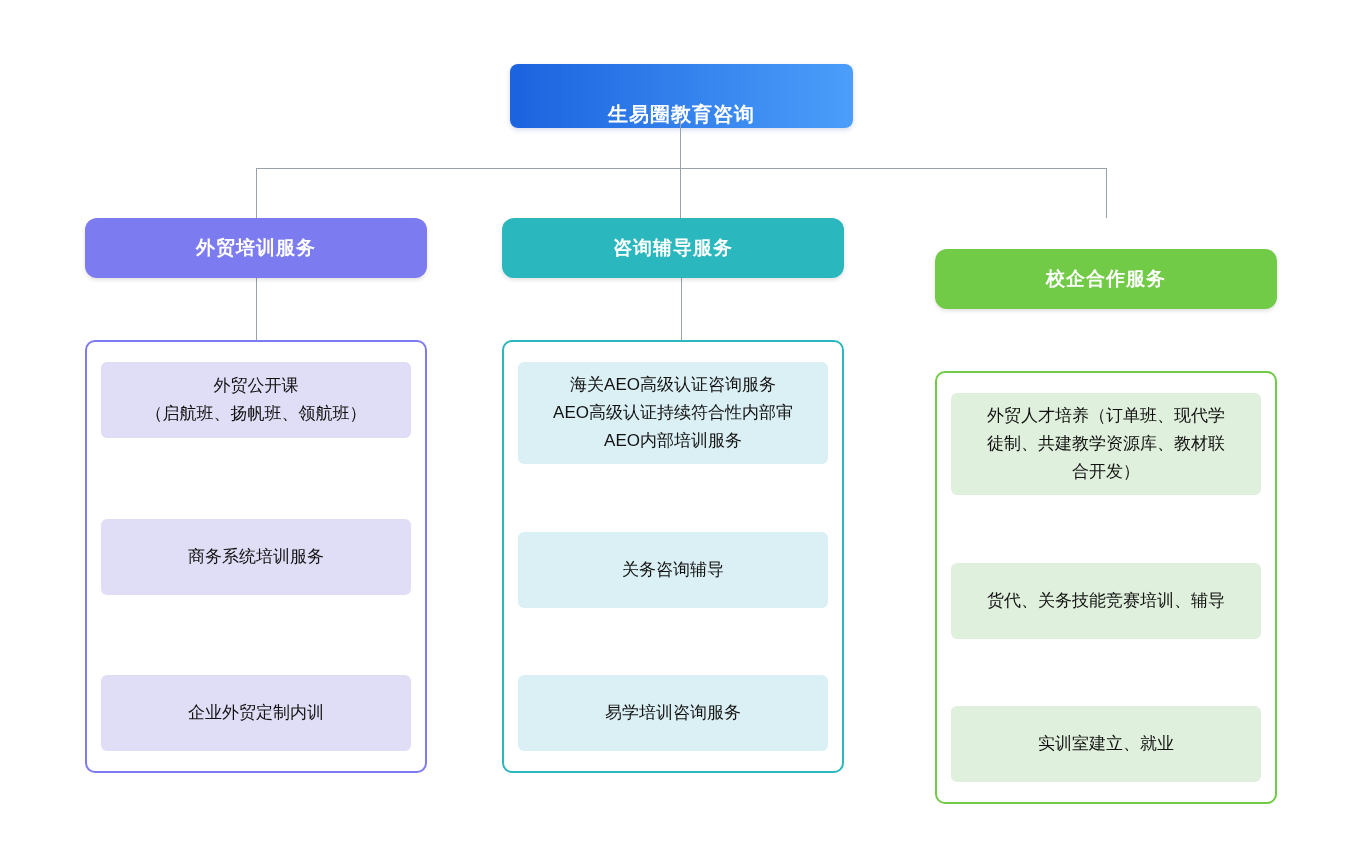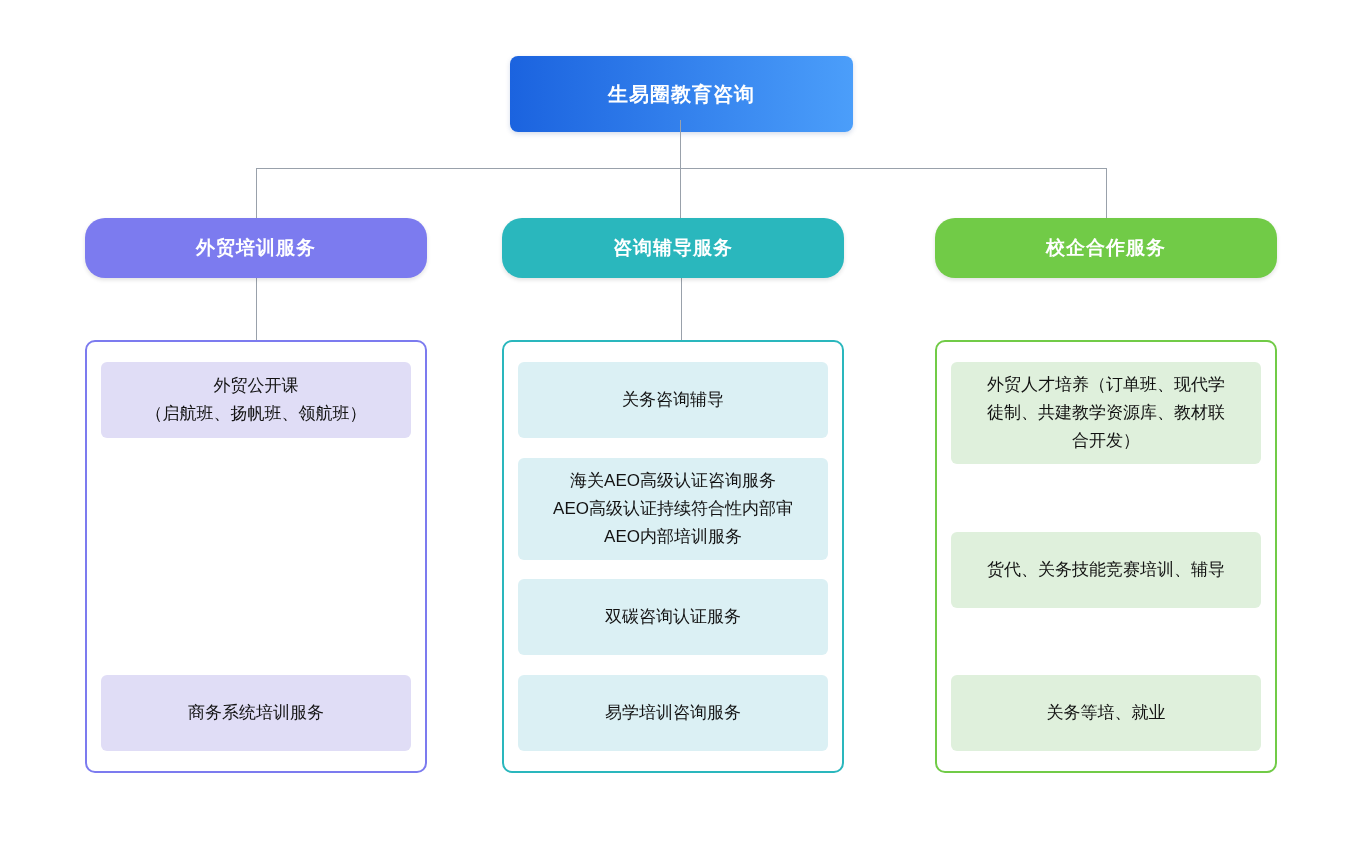--- a/index.html
+++ b/index.html
@@ -22,45 +22,45 @@
   }
   .hline {
     position: absolute;
     height: 1px;
     background: var(--line, #99A1AB);
   }
   
   .root-node {
     position: absolute;
     left: 510px;
-    top: 56px;
+    top: 64px;
     width: 343px;
-    height: 76px;
+    height: 64px;
     border-radius: 8px;
     display: flex;
-    align-items: center;
+    align-items: flex-end;
     justify-content: center;
     color: #ffffff;
     font-size: 20px;
     font-weight: bold;
     letter-spacing: 1px;
     box-shadow: 0 2px 5px rgba(20, 60, 140, 0.18);
   }
   
   .branch {
     position: absolute;
     top: 218px;
     width: 342px;
   }
   .branch.b0 { left: 85px; }
   .branch.b1 { left: 502px; }
-  .branch.b2 { left: 935px; }
+  .branch.b2 { left: 935px; margin-top: 31px; }
   .branch-header {
     height: 60px;
-    border-radius: 20px;
+    border-radius: 12px;
     display: flex;
     align-items: center;
     justify-content: center;
     background: var(--accent);
     color: #ffffff;
     font-size: 19px;
     font-weight: bold;
     letter-spacing: 1px;
     box-shadow: 0 2px 4px rgba(0, 0, 0, 0.12);
   }
@@ -109,43 +109,43 @@
   <div class="vline" style="left:681px; top:278px; height:62px;"></div>
 
   <div class="branch b0" style="--accent: #7C7BEF; --item-bg: #E0DDF6;">
     <div class="branch-header">
       <span>外贸培训服务</span>
     </div>
     <div class="branch-container">
       <div class="service-item">外贸公开课
 （启航班、扬帆班、领航班）</div>
       <div class="service-item">商务系统培训服务</div>
+      <div class="service-item">企业外贸定制内训</div>
     </div>
   </div>
 
   <div class="branch b1" style="--accent: #2AB7BD; --item-bg: #DBF0F4;">
     <div class="branch-header">
       <span>咨询辅导服务</span>
     </div>
     <div class="branch-container">
-      <div class="service-item">关务咨询辅导</div>
       <div class="service-item">海关AEO高级认证咨询服务
 AEO高级认证持续符合性内部审
 AEO内部培训服务</div>
-      <div class="service-item">双碳咨询认证服务</div>
+      <div class="service-item">关务咨询辅导</div>
       <div class="service-item">易学培训咨询服务</div>
     </div>
   </div>
 
   <div class="branch b2" style="--accent: #71CB47; --item-bg: #DFF0DC;">
     <div class="branch-header">
       <span>校企合作服务</span>
     </div>
     <div class="branch-container">
       <div class="service-item">外贸人才培养（订单班、现代学
 徒制、共建教学资源库、教材联
 合开发）</div>
       <div class="service-item">货代、关务技能竞赛培训、辅导</div>
-      <div class="service-item">关务等培、就业</div>
+      <div class="service-item">实训室建立、就业</div>
     </div>
   </div>
 
 </div>
 
 </body></html>

